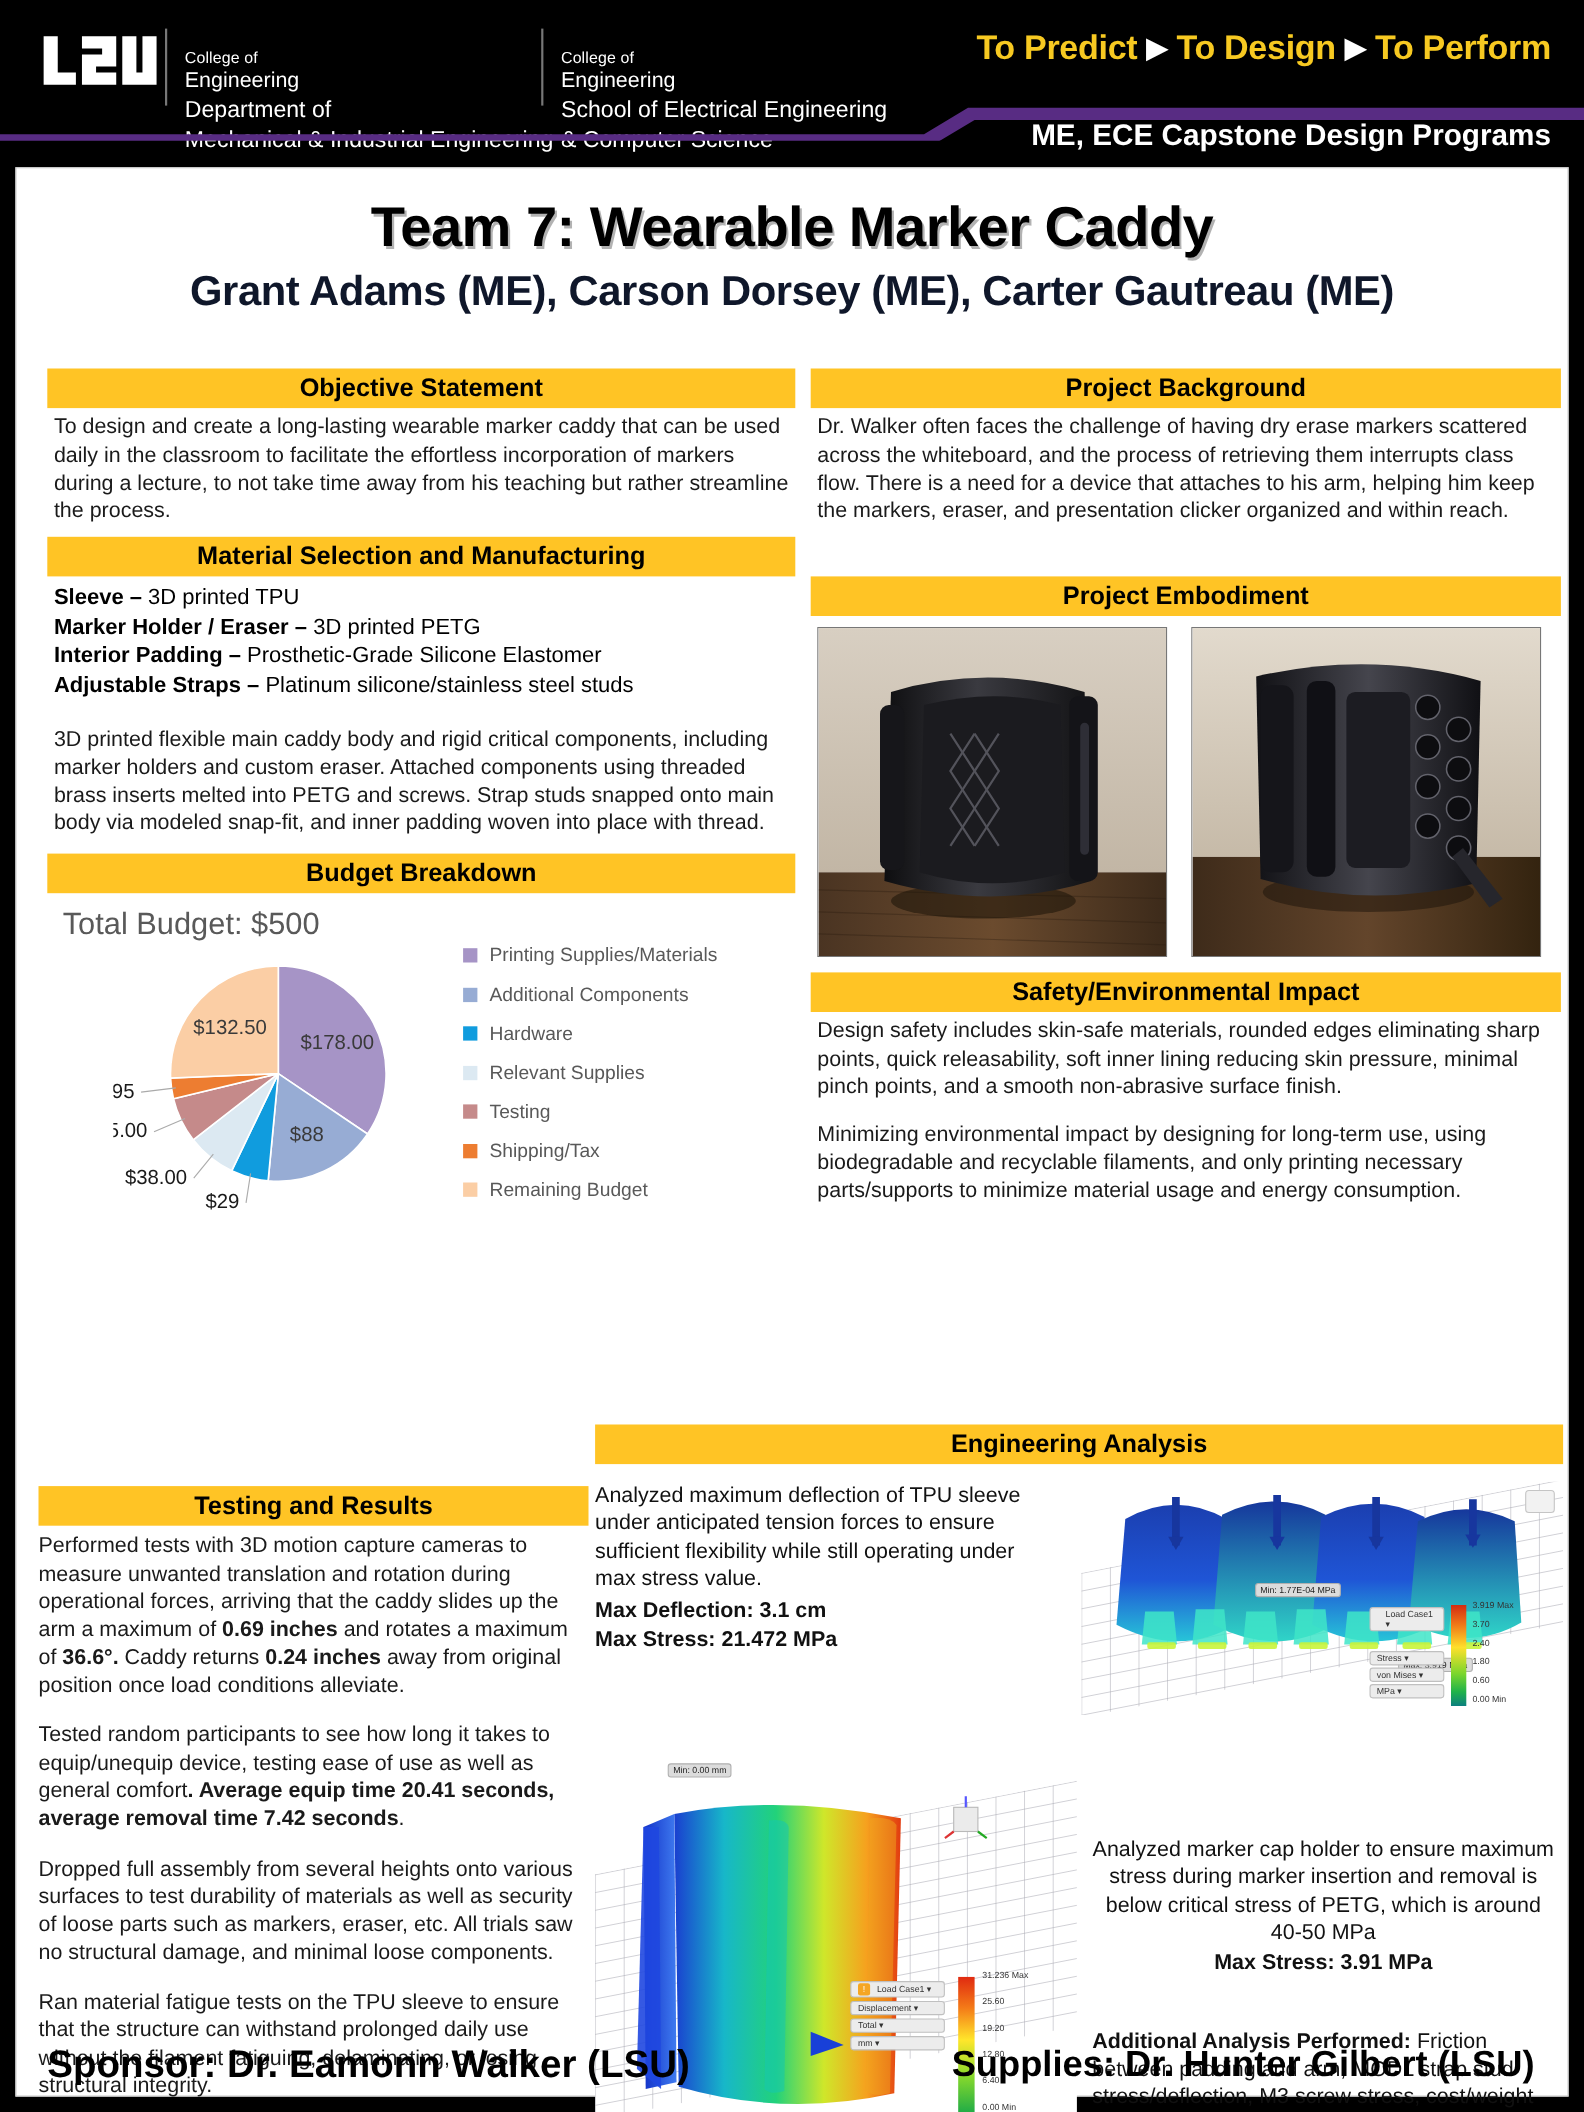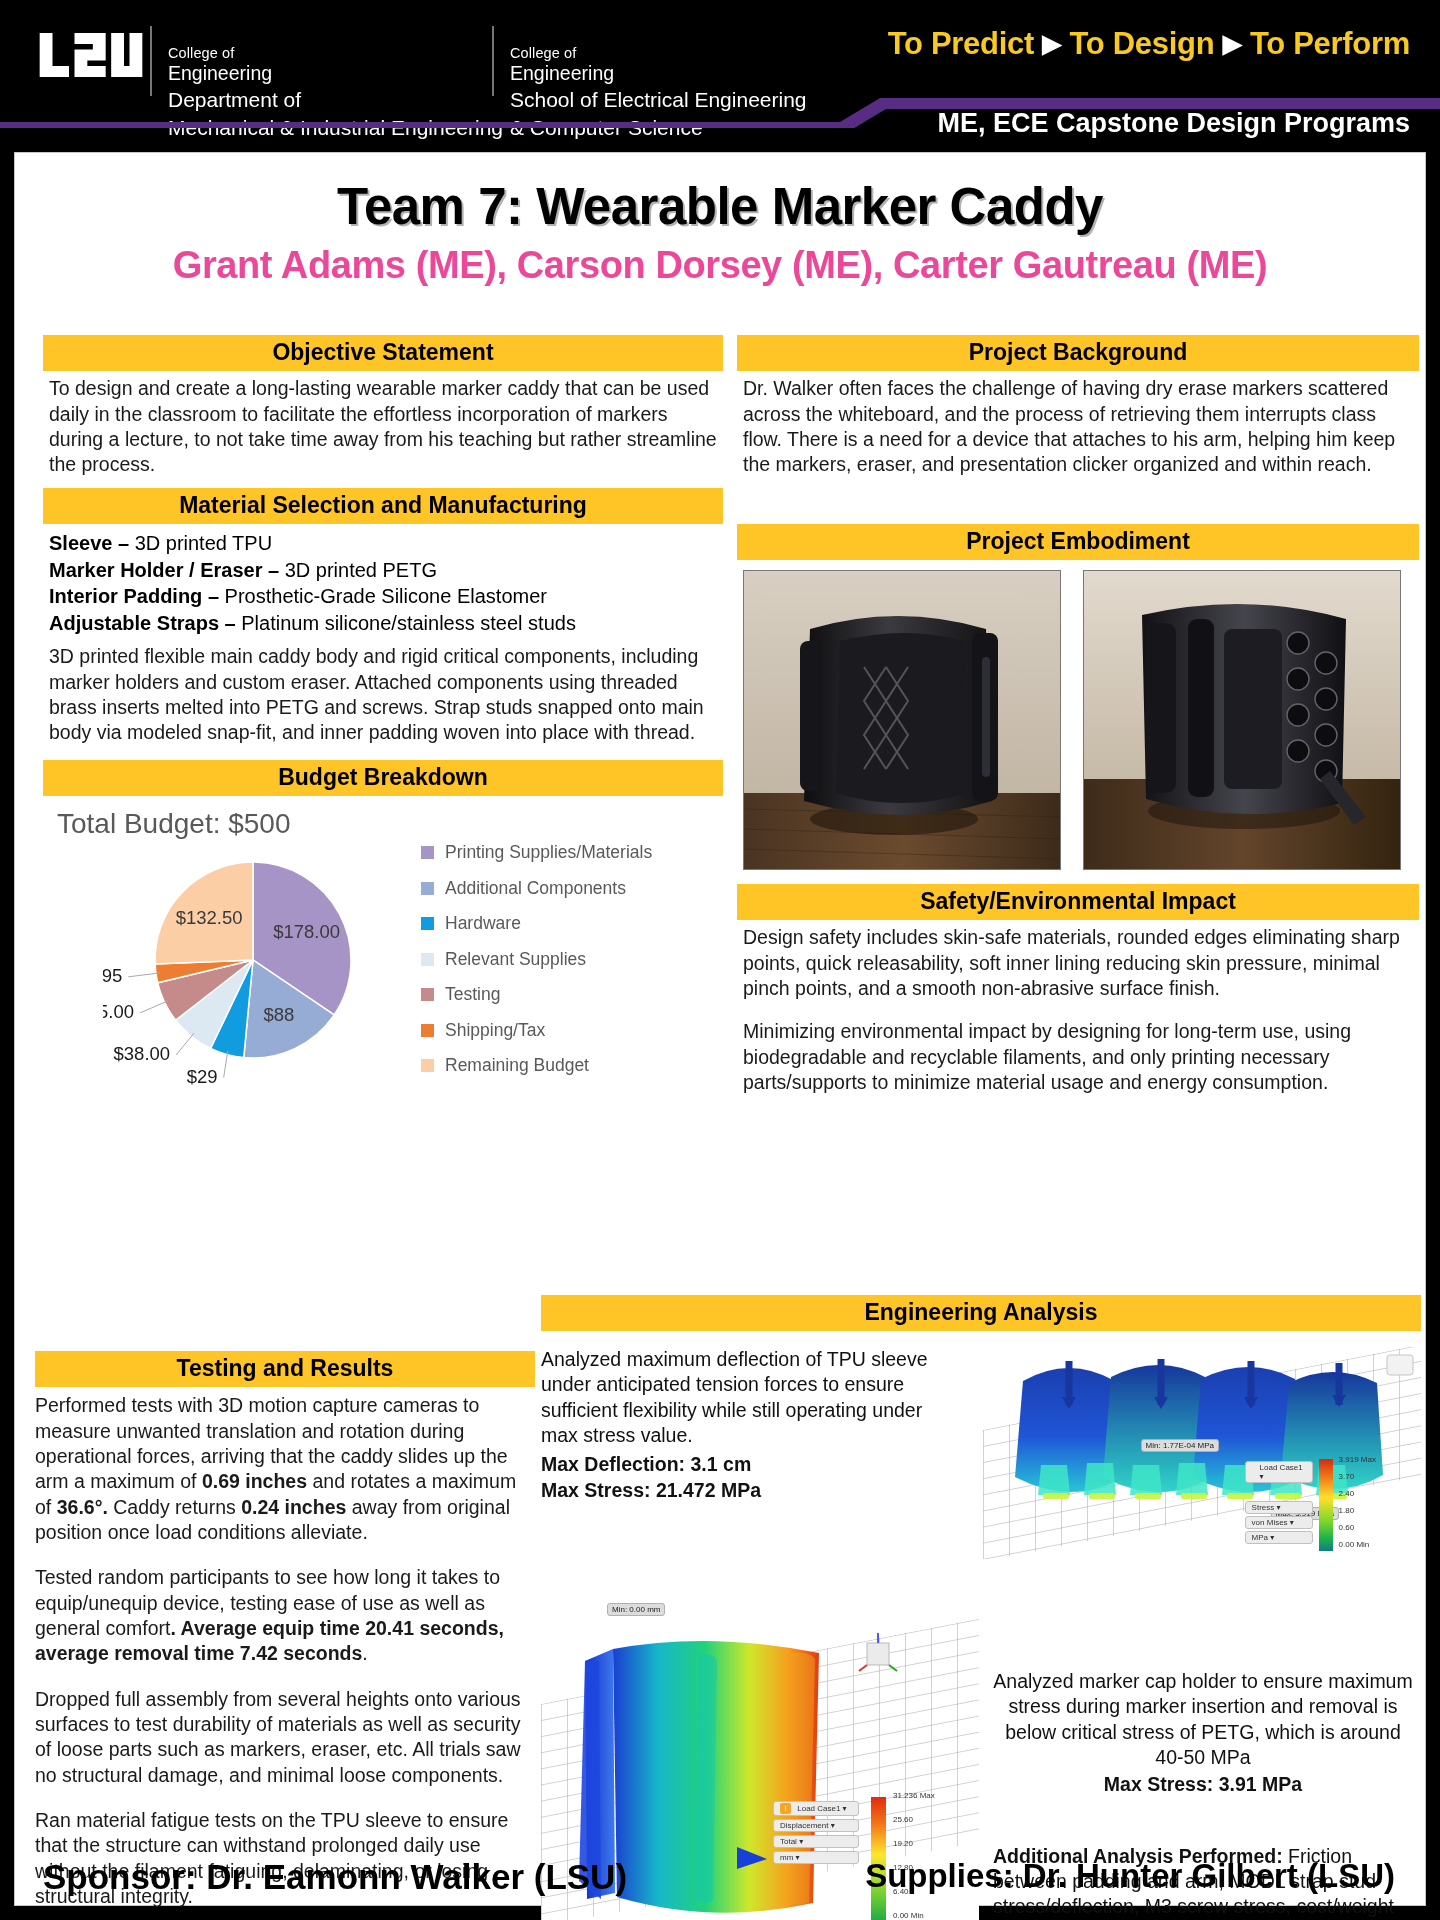--- a/index.html
+++ b/index.html
@@ -64,21 +64,21 @@
     border: 1px solid #c8c8c8;
   }
 
   .poster-title {
     text-align: center; font-size: 51px; font-weight: bold;
     color: #000; margin-top: 24px; letter-spacing: -0.5px;
     text-shadow: 2px 2px 0 rgba(0,0,0,0.30);
   }
   .poster-authors {
     text-align: center; font-size: 38px; font-weight: bold;
-    color: #ec4899; margin-top: 8px; letter-spacing: -0.4px;
+    color: #0f172a; margin-top: 8px; letter-spacing: -0.4px;
   }
 
   .bar {
     background: #FFC425; color: #000; font-weight: bold;
     text-align: center; font-size: 23px; padding: 5px 4px 6px;
     line-height: 1.1;
   }
   .body-text { font-size: 19.5px; line-height: 1.30; color: #1a1a1a; }
 
   .col-left  { position: absolute; left: 28px;  top: 182px; width: 680px; }
@@ -210,21 +210,21 @@
     </div>
 
     <div class="sec" style="margin-top:10px">
       <div class="bar">Material Selection and Manufacturing</div>
       <div class="mat-list">
         <div><b>Sleeve –</b> <span>3D printed TPU</span></div>
         <div><b>Marker Holder / Eraser –</b> <span>3D printed PETG</span></div>
         <div><b>Interior Padding –</b> <span>Prosthetic-Grade Silicone Elastomer</span></div>
         <div><b>Adjustable Straps –</b> <span>Platinum silicone/stainless steel studs</span></div>
       </div>
-      <p class="body-text" style="margin-top:8px">3D printed flexible main caddy body and rigid critical components, including marker holders and custom eraser. Attached components using threaded brass inserts melted into PETG and screws. Strap studs snapped onto main body via modeled snap-fit, and inner padding woven into place with thread.</p>
+      <p class="body-text" style="margin-top:24px">3D printed flexible main caddy body and rigid critical components, including marker holders and custom eraser. Attached components using threaded brass inserts melted into PETG and screws. Strap studs snapped onto main body via modeled snap-fit, and inner padding woven into place with thread.</p>
     </div>
 
     <div class="sec" style="margin-top:14px">
       <div class="bar">Budget Breakdown</div>
 
       <div class="chart-wrap">
         <div class="chart-total">Total Budget: $500</div>
 
         <svg class="pie-svg" width="300" height="250" viewBox="0 0 300 250">
           <g id="pie-slices">

